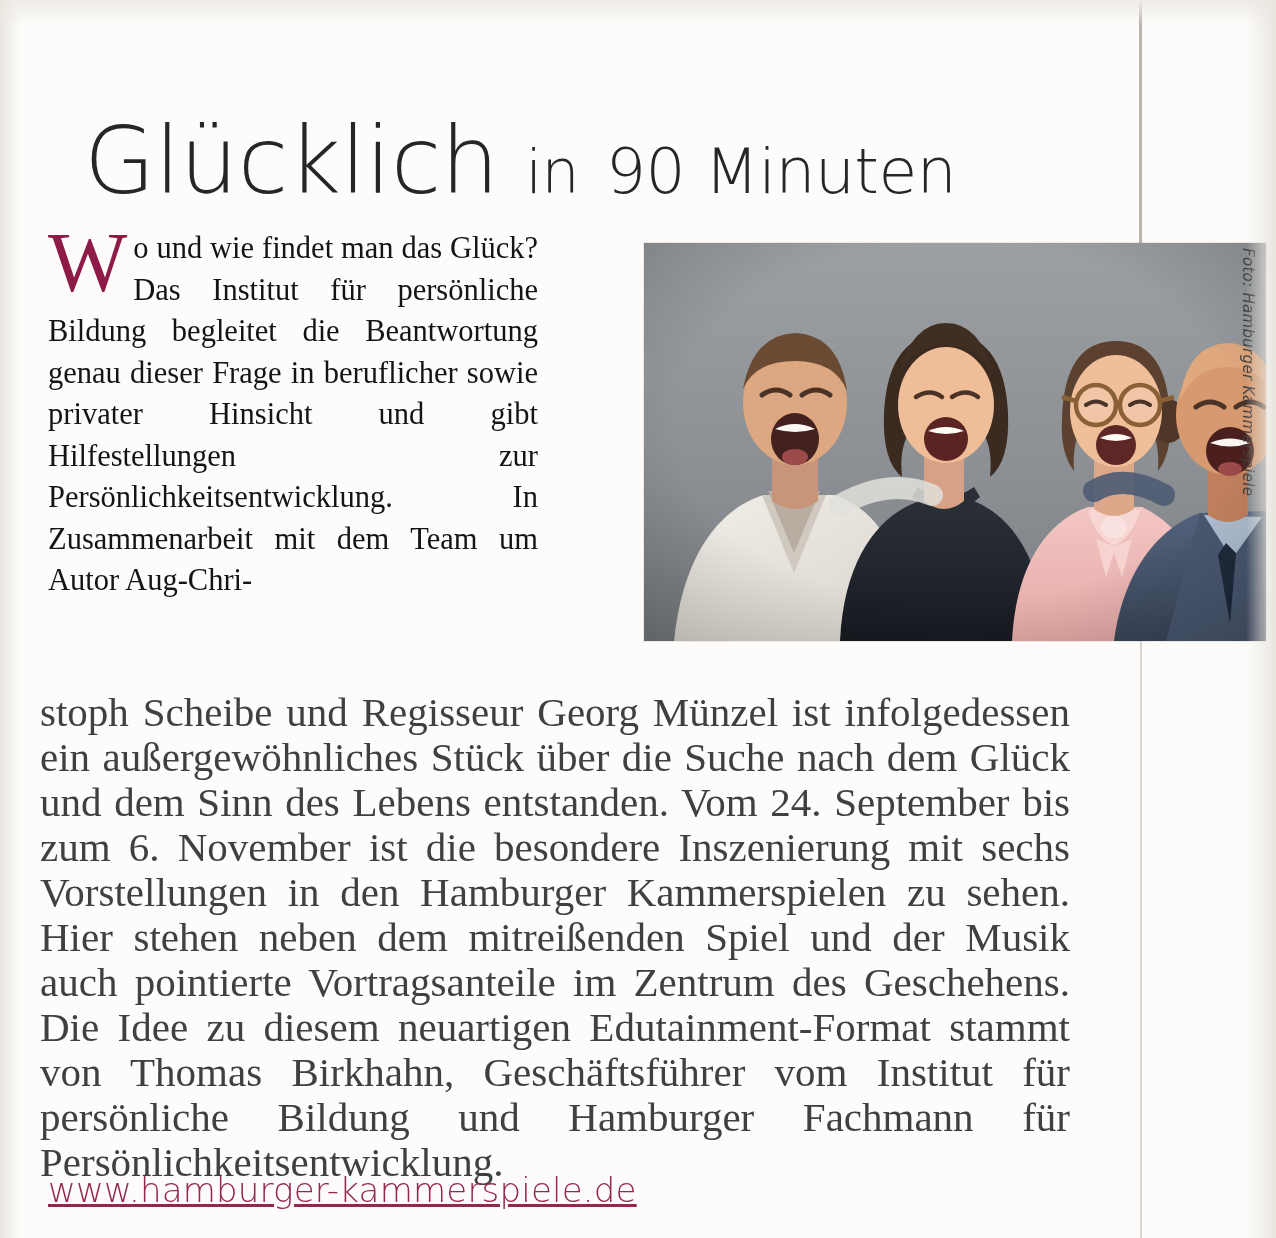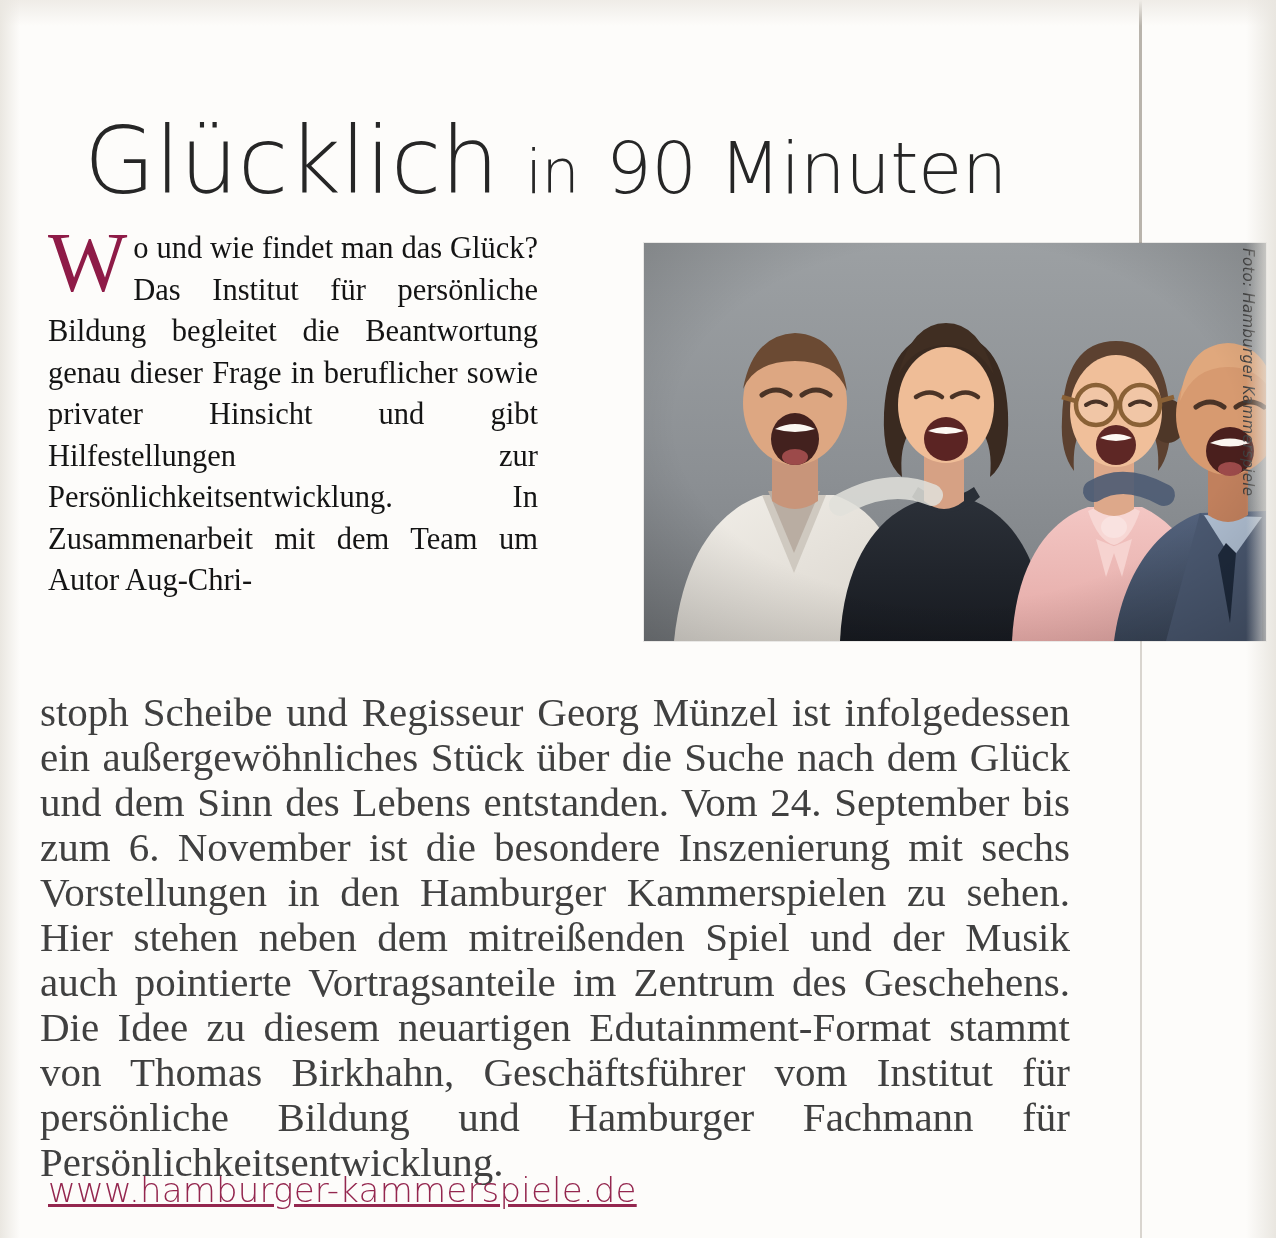--- a/index.html
+++ b/index.html
@@ -50,21 +50,21 @@
     font-family: "DejaVu Sans", sans-serif;
     font-weight: 300;
     font-size: 86px;
     line-height: 1.05;
     letter-spacing: -0.5px;
     color: #262626;
     white-space: nowrap;
   }
   .headline .hl-1 { font-size: 92px; margin-left: 32px; }
   .headline .hl-in { font-size: 60px; }
-  .headline .hl-2 { font-size: 72px; margin-top: 16px; }
+  .headline .hl-2 { font-size: 63px; margin-top: 16px; }
 
   
   .photo {
     position: absolute;
     left: 604px;
     top: 227px;
     width: 622px;
     height: 398px;
     overflow: hidden;
     background: #8d9094;

